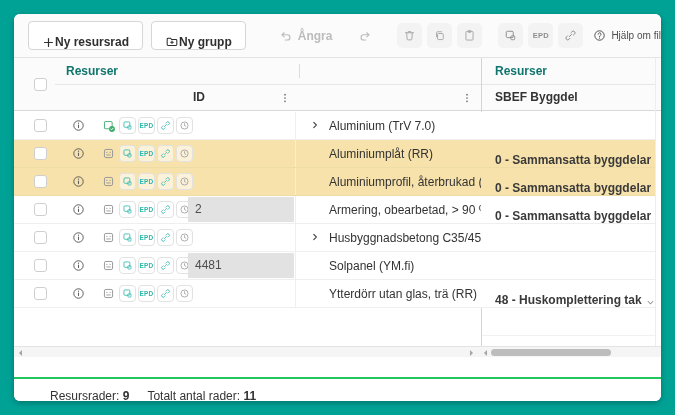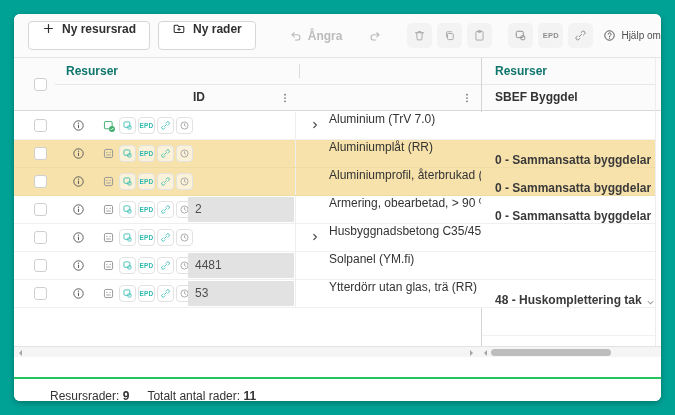--- a/index.html
+++ b/index.html
@@ -13,21 +13,21 @@
     overflow:hidden;
   }
   svg.i{display:block;}
   
   .toolbar{
     position:absolute;left:0;top:0;width:647px;height:44px;box-sizing:border-box;
     background:#fbfbfb;border-bottom:1px solid #e4e4e4;
     display:flex;align-items:center;padding:0 0 0 14px;
   }
   .btn{
-    display:inline-flex;align-items:flex-start;gap:7px;height:29px;padding:0 13px;
+    display:inline-flex;align-items:flex-end;height:29px;padding:0 13px;
     background:#fff;border:1px solid #d6d6d6;border-radius:4px;
     font-size:12px;font-weight:700;color:#2f2f2f;cursor:pointer;white-space:nowrap;
   }
   .btn + .btn{margin-left:8px;}
   .ghostbtn{
     display:inline-flex;align-items:center;gap:5px;height:26px;padding:0 7px;
     border:none;background:transparent;border-radius:4px;
     font-size:12px;font-weight:700;color:#bcbcbc;white-space:nowrap;
   }
   .toolico{
@@ -70,21 +70,21 @@
   .ibtn.teal{color:#2bb8ae;}
   .ibtn.gray{color:#9d9d9d;}
   .ibtn .badge{font-size:6.5px;font-weight:700;color:#2bb8ae;letter-spacing:.2px;}
   .idcell{
     position:absolute;left:174px;top:1px;width:106px;height:25px;line-height:25px;
     background:#e2e2e2;border-radius:1px;padding-left:7px;box-sizing:border-box;
     font-size:12px;color:#4d4d4d;
   }
   .namecell{
     position:absolute;left:281px;top:0;width:186px;height:27px;box-sizing:border-box;
-    border-left:1px solid #eeeeee;display:flex;align-items:flex-start;
+    border-left:1px solid #eeeeee;display:flex;align-items:center;
     padding-left:33px;overflow:hidden;white-space:nowrap;
     font-size:12px;color:#333;
   }
   .rowchev{position:absolute;left:14px;top:8px;color:#3d3d3d;}
   .sbefcell{
     position:absolute;left:468px;top:0;width:173px;height:27px;box-sizing:border-box;
     display:flex;align-items:flex-end;gap:4px;padding-left:13px;overflow:hidden;white-space:nowrap;
     font-size:12px;font-weight:700;color:#3a3a3a;
   }
   .ddchev{color:#9a9a9a;flex-shrink:0;}
@@ -192,21 +192,21 @@
     <button class="btn">
       <svg class="i" width="13" height="13">
           <use href="#sym-plus"></use>
         </svg>
       <span>Ny resursrad</span>
     </button>
     <button class="btn">
       <svg class="i" width="14" height="14">
           <use href="#sym-folder-plus"></use>
         </svg>
-      <span>Ny rader</span>
+      <span>Ny grupp</span>
     </button>
 
     <button class="ghostbtn" style="margin-left:26px">
       <svg class="i" width="14" height="14">
           <use href="#sym-undo"></use>
         </svg>
       <span>Ångra</span>
     </button>
     <button class="ghostbtn" style="margin-left:12px">
       <svg class="i" width="14" height="14">
@@ -568,21 +568,20 @@
             <svg class="i" width="11" height="11">
               <use href="#sym-link"></use>
             </svg>
           </button>
         <button class="ibtn gray">
             <svg class="i" width="11" height="11">
               <use href="#sym-history"></use>
             </svg>
           </button>
       </span>
-      <span class="idcell">53</span>
       <span class="namecell">
         <span>Ytterdörr utan glas, trä (RR)</span>
       </span>
       <span class="sbefcell">
         <span>48 - Huskomplettering tak</span>
         <span class="ddchev">
             <svg class="i" width="9" height="9">
               <use href="#sym-chev-down"></use>
             </svg>
           </span>

